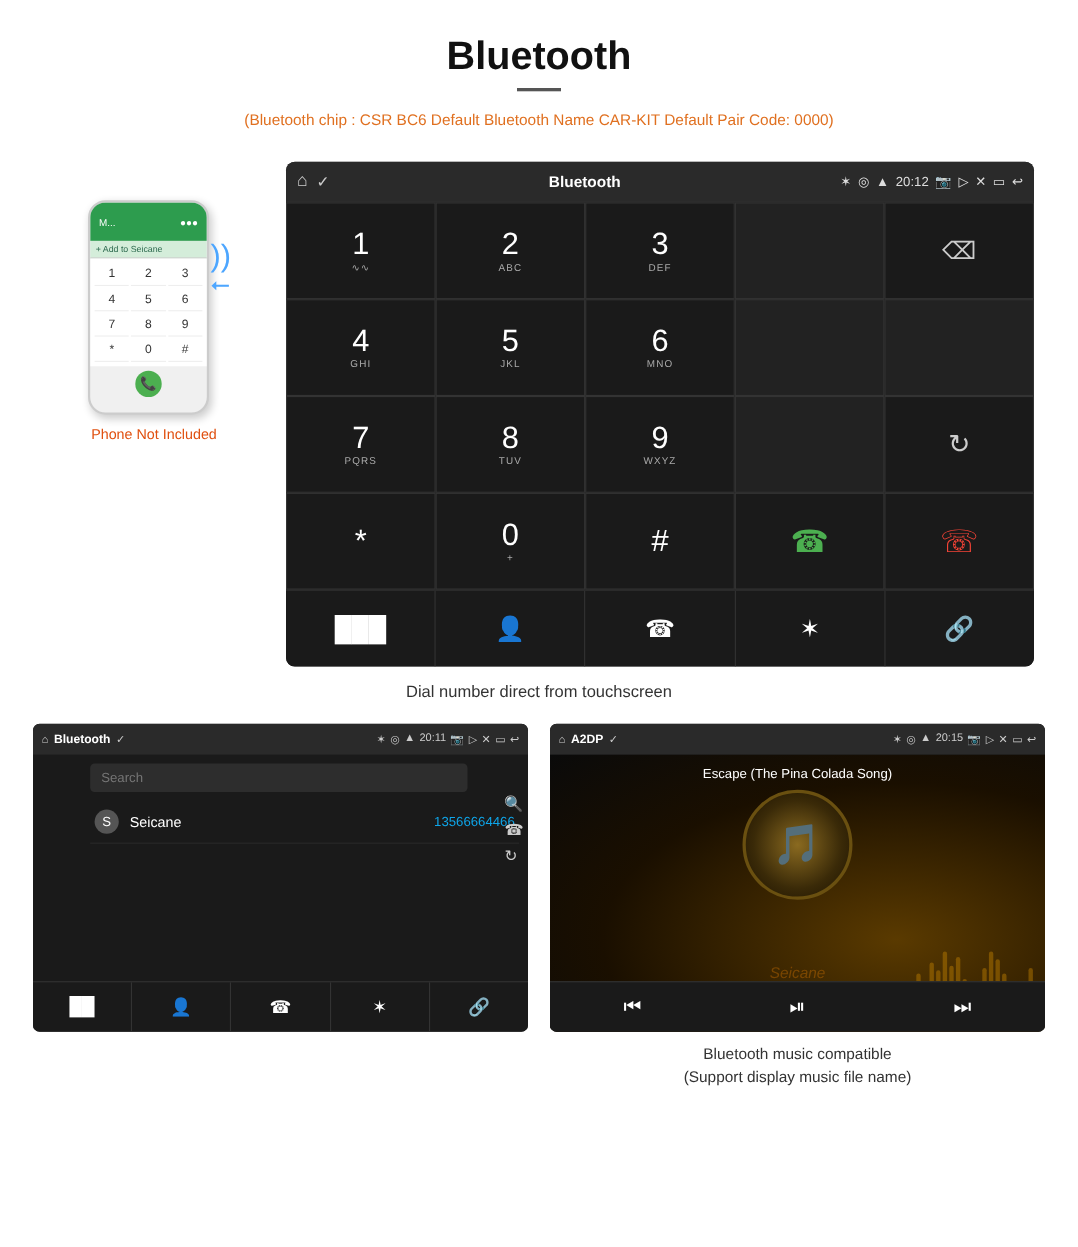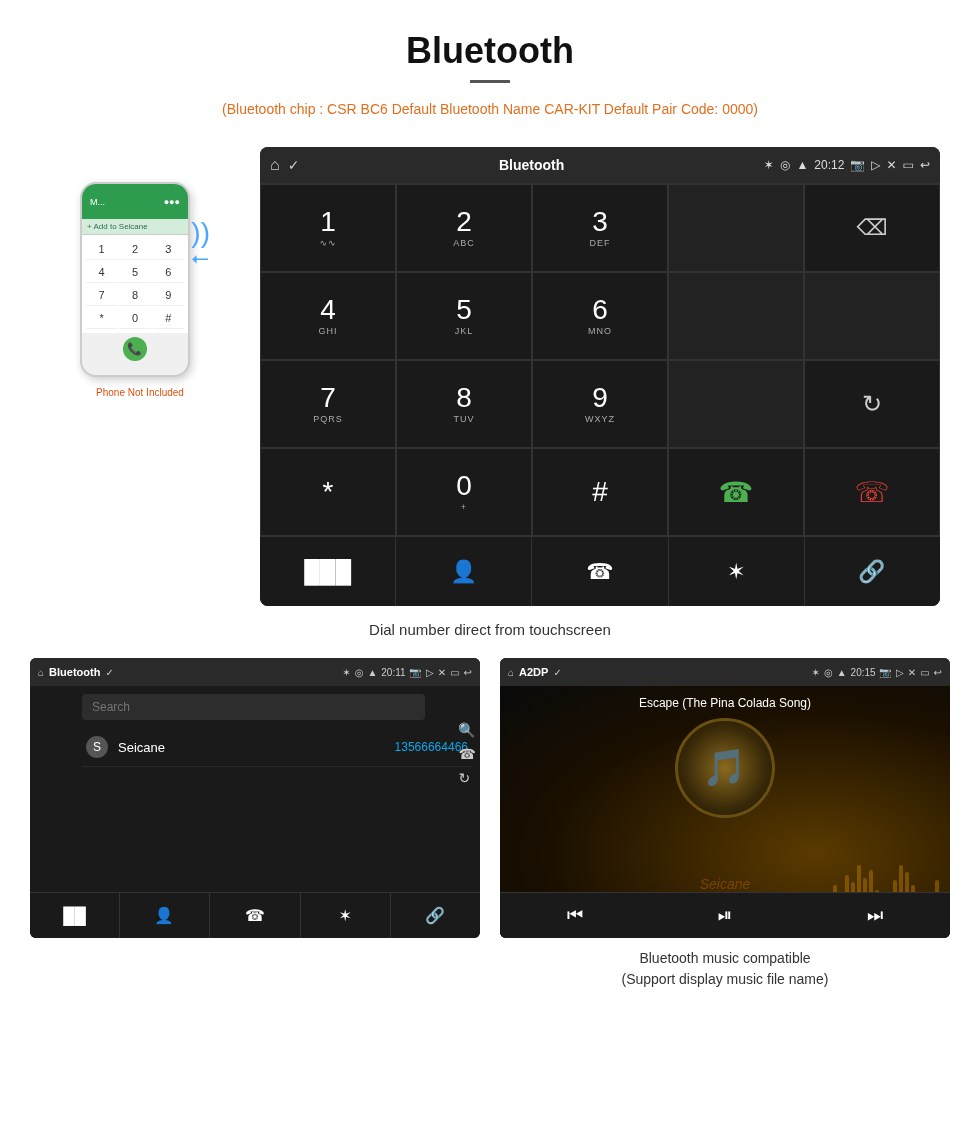--- a/index.html
+++ b/index.html
@@ -121,21 +121,21 @@
       font-size: 28px;
     }
     .bt-logo {
       color: #4da6ff;
       font-size: 22px;
       display: block;
       margin-top: -4px;
     }
     .phone-not-included {
       color: #e05010;
-      font-size: 10px;
+      font-size: 13px;
       margin-top: 10px;
       text-align: center;
     }
 
     
     .car-screen {
       background: #1a1a1a;
       border-radius: 8px;
       overflow: hidden;
       width: 680px;

